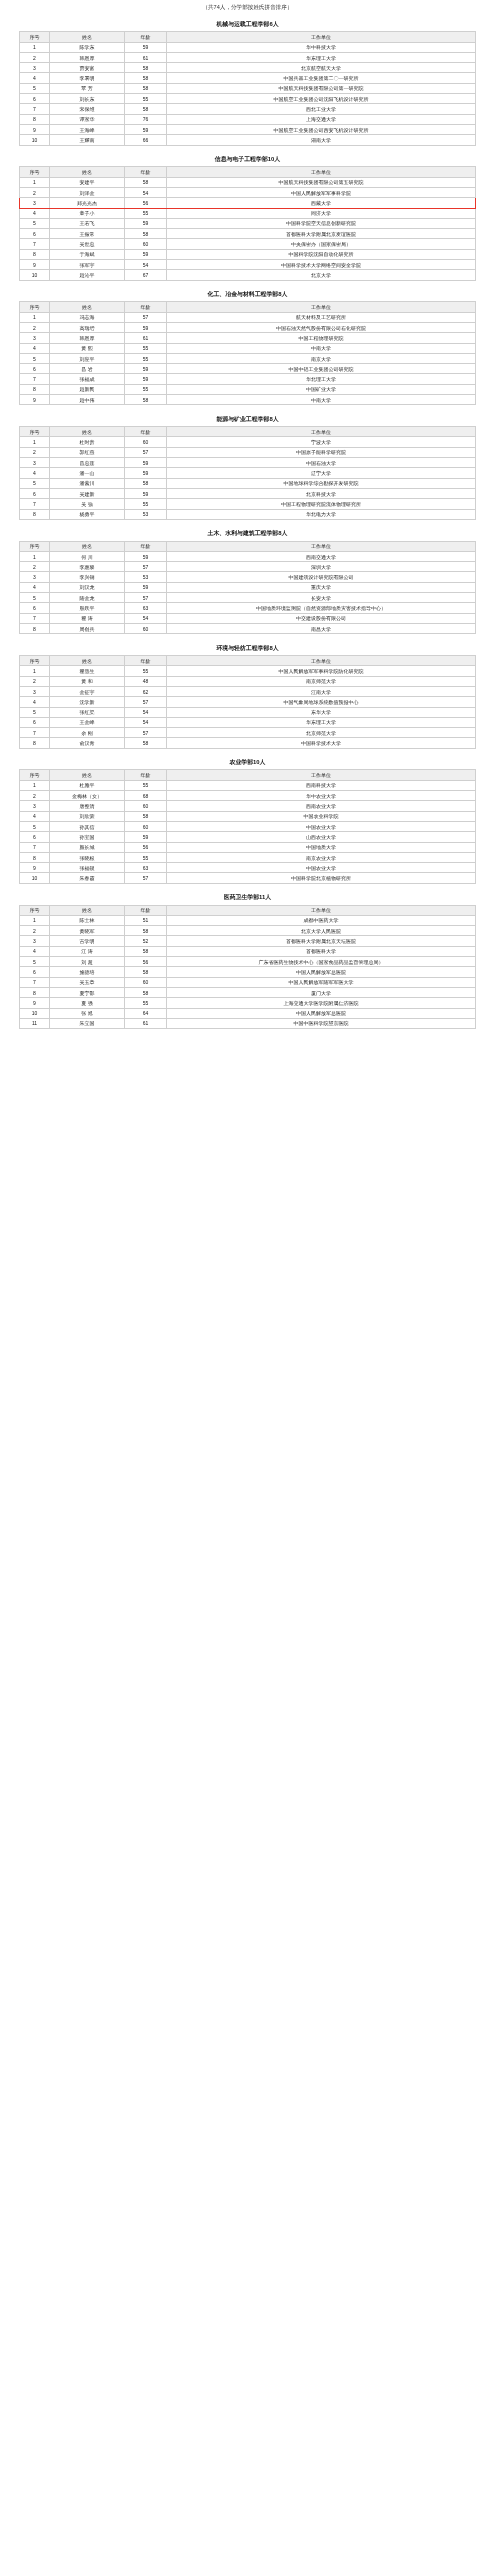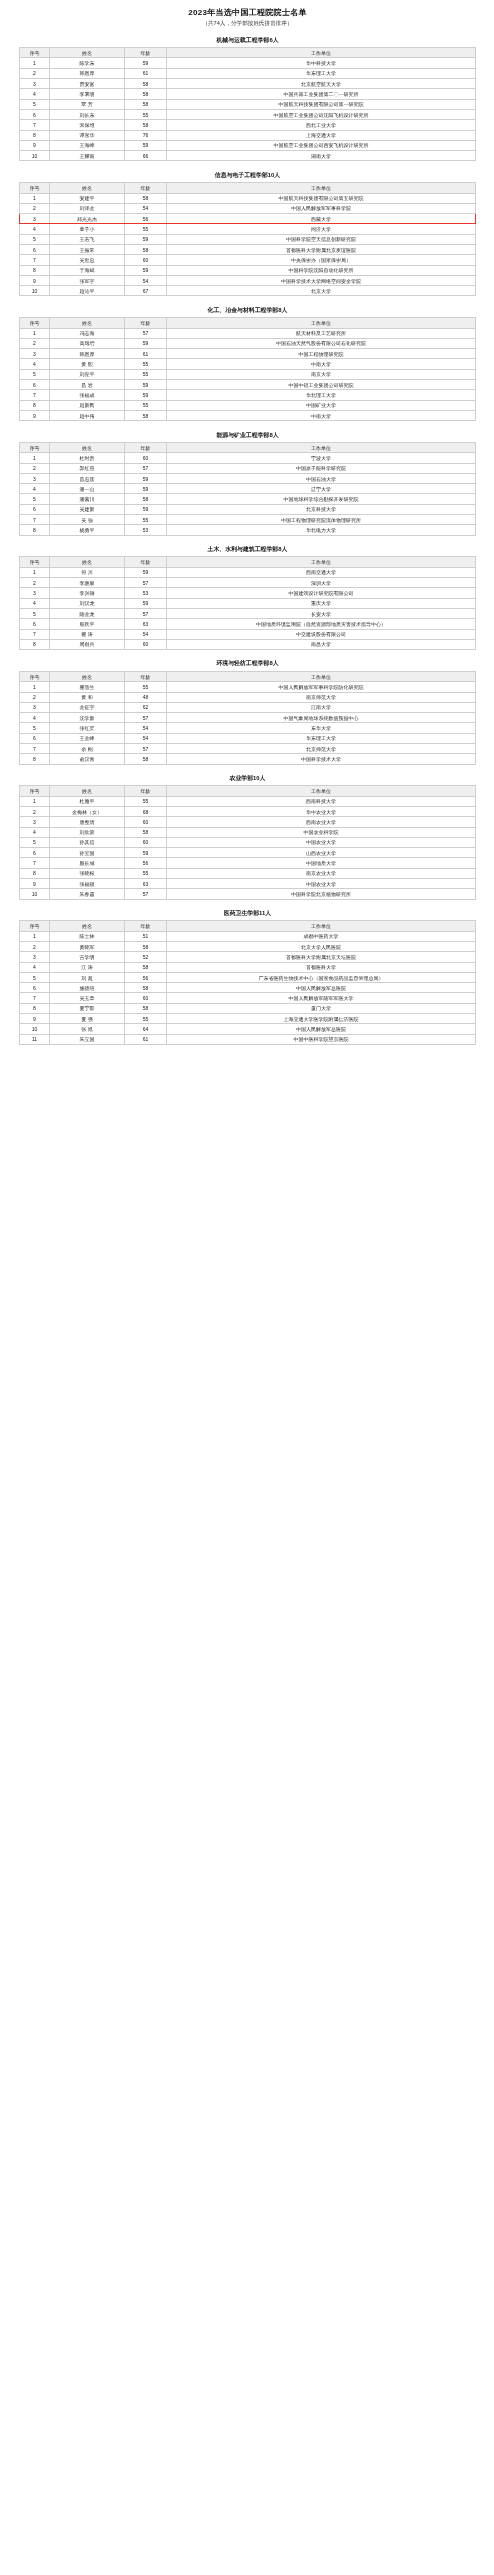--- a/index.html
+++ b/index.html
@@ -65,21 +65,20 @@
     border-bottom:1.2px solid #e8352a;
   }
   tr.highlight td:first-child{border-left:1.2px solid #e8352a;}
   tr.highlight td:last-child{border-right:1.2px solid #e8352a;}
 </style>
 </head>
 <body>
 
 <div class="page">
 
-  <div class="doc-title">2023年当选中国工程院院士名单</div>
   <div class="doc-subtitle">（共74人，分学部按姓氏拼音排序）</div>
 
   <div id="sections-root">
       <div class="section">
         <div class="section-title">机械与运载工程学部6人</div>
         <table class="grid">
           <colgroup>
             <col class="c-no">
             <col class="c-name">
             <col class="c-age">

